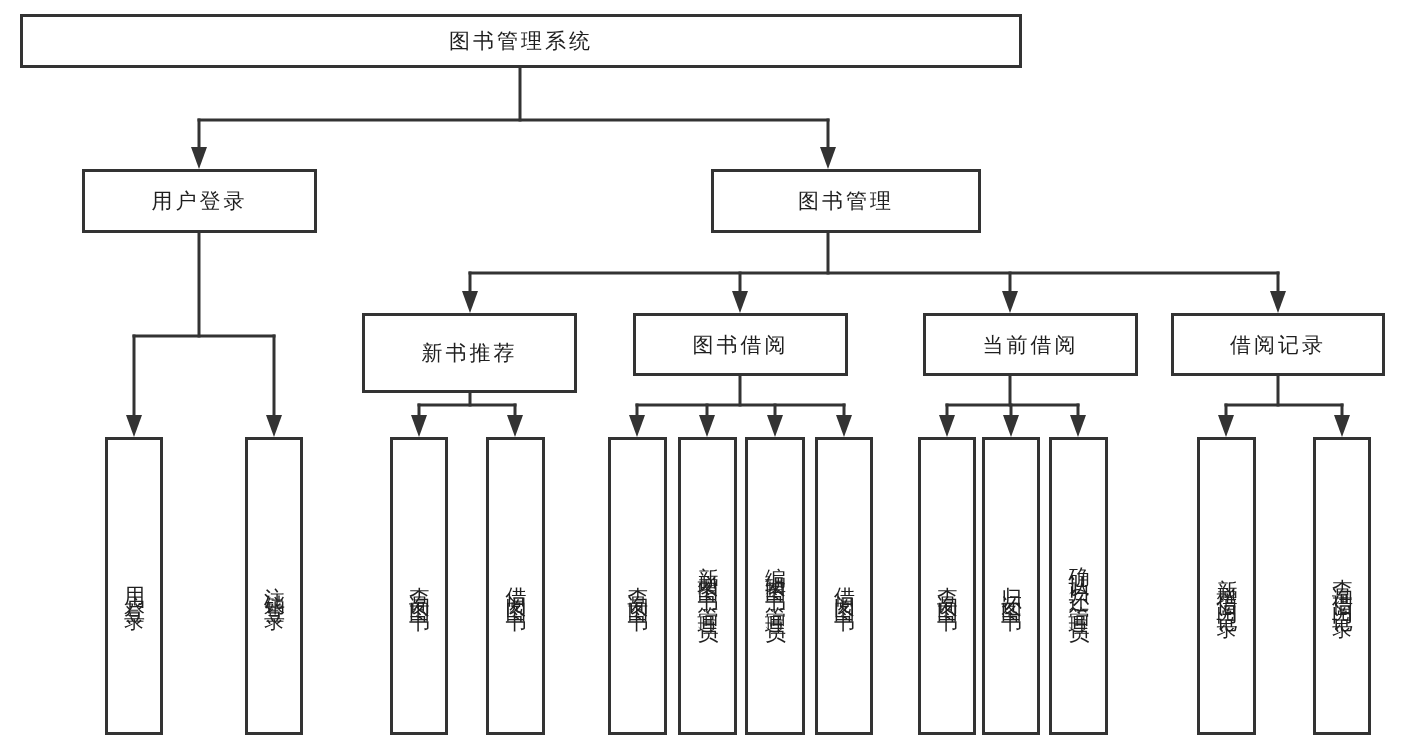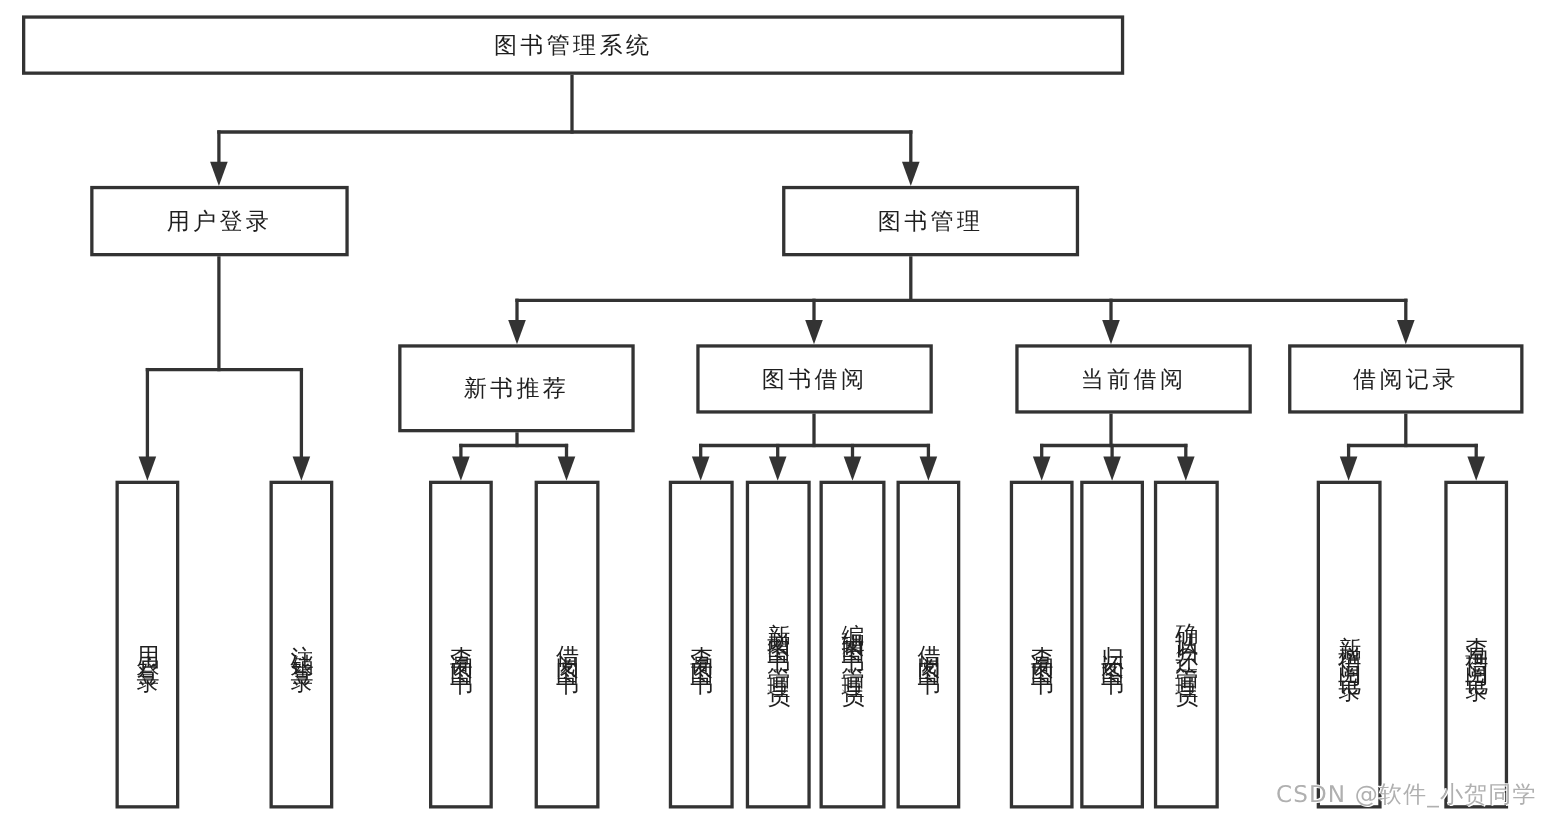--- a/index.html
+++ b/index.html
@@ -149,15 +149,14 @@
   <div class="node v" style="left:745px; top:437px; width:60px; height:298px;">编辑图书（管理员）</div>
   <div class="node v" style="left:815px; top:437px; width:58px; height:298px;">借阅图书</div>
 
   <div class="node v" style="left:918px; top:437px; width:58px; height:298px;">查询图书</div>
   <div class="node v" style="left:982px; top:437px; width:58px; height:298px;">归还图书</div>
   <div class="node v" style="left:1049px; top:437px; width:59px; height:298px;">确认归还（管理员）</div>
 
   <div class="node v" style="left:1197px; top:437px; width:59px; height:298px;">新增借阅记录</div>
   <div class="node v" style="left:1313px; top:437px; width:58px; height:298px;">查询借阅记录</div>
 
-  <div class="watermark">CSDN @软件_小贺同学</div>
 
 </div>
 
 </body></html>

